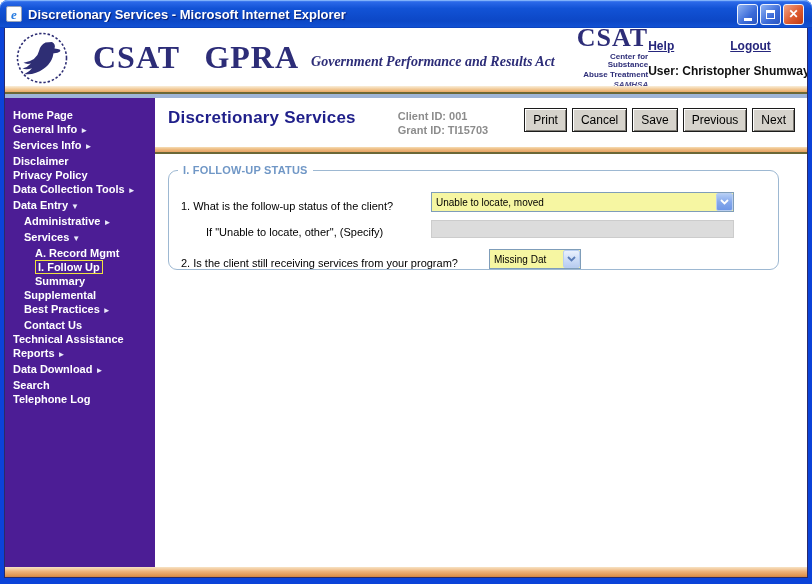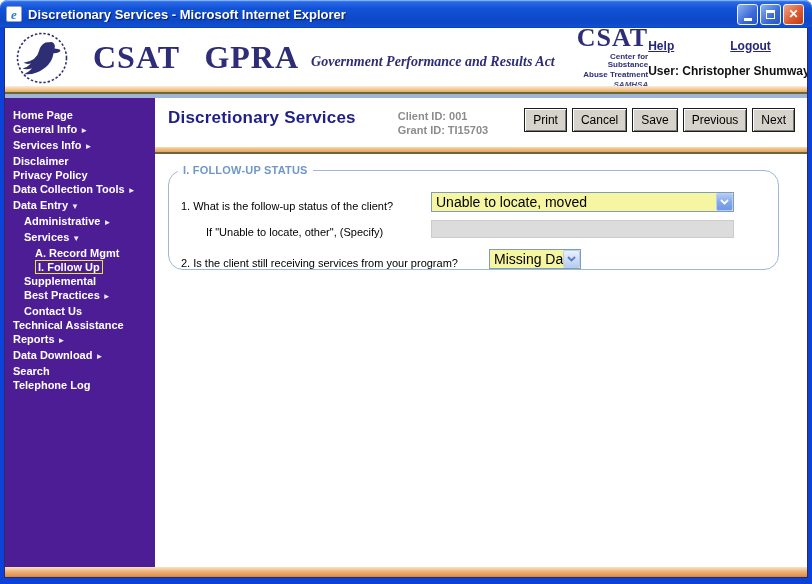--- a/index.html
+++ b/index.html
@@ -97,42 +97,42 @@
     margin-left:5px; height:24px; padding:0 8px;
     background:#d6d3cc; border:1px solid #1c1c1c; font-family:"Liberation Sans", sans-serif;
     font-size:12px; color:#000; cursor:pointer;
     box-shadow:inset 1px 1px 0 #ffffff, inset -1px -1px 0 #7e7b74;
   }
   .main-divider { height:7px; flex:0 0 7px; background:linear-gradient(180deg,#f6ddb5 0%,#eebc82 45%,#e6a263 100%); border-bottom:2px solid #6b6837; }
 
   
   .fieldset {
     margin:16px 28px 0 13px; height:100px; position:relative;
-    border:1px solid #9db8d2; border-radius:15px; background:#fff;
+    border:1px solid #9db8d2; border-radius:9px; background:#fff;
   }
   .legend {
     position:absolute; top:-7px; left:9px; background:#fff; padding:0 5px;
     color:#7097c6; font-weight:bold; font-size:11px; letter-spacing:.2px;
   }
   .q-row { display:flex; align-items:flex-end; padding-left:12px; }
   .q-row.r1 { margin-top:21px; }
   .q-row.r2 { margin-top:8px; }
   .q-row.r3 { margin-top:11px; }
   .q-label { font-size:11px; color:#000; }
   .q-label.w1 { width:250px; }
   .q-label.w2 { width:250px; padding-left:25px; }
   .q-label.w3 { width:308px; }
 
   .xp-select {
     height:20px; border:1px solid #7f9db9; background:#f6f6a2;
     display:flex; align-items:center; cursor:pointer;
   }
   .xp-select.big { width:303px; }
   .xp-select.small { width:92px; }
-  .sel-text { flex:1 1 auto; font-size:14px; color:#000; padding-left:4px; white-space:nowrap; overflow:hidden; }
+  .sel-text { flex:1 1 auto; font-size:10px; color:#000; padding-left:4px; white-space:nowrap; overflow:hidden; }
   .sel-arrow {
     width:17px; height:18px; flex:0 0 17px; margin-right:0px;
     display:flex; align-items:center; justify-content:center;
     border:1px solid #b9cef0; border-radius:2px;
   }
   .sel-arrow.dark  { background:linear-gradient(180deg,#b4cdf5 0%,#86a9ec 50%,#6f97e6 100%); }
   .sel-arrow.light { background:linear-gradient(180deg,#eaf1fd 0%,#cfdef7 50%,#b8ccf0 100%); }
 
   .text-input.disabled {
     width:303px; height:18px; background:#dcdcdc; border:1px solid #cccccc;
@@ -201,20 +201,21 @@
           <div class="side-item lvl0"><span>General Info</span><span class="side-arrow">►</span></div>
           <div class="side-item lvl0"><span>Services Info</span><span class="side-arrow">►</span></div>
           <div class="side-item lvl0"><span>Disclaimer</span></div>
           <div class="side-item lvl0"><span>Privacy Policy</span></div>
           <div class="side-item lvl0"><span>Data Collection Tools</span><span class="side-arrow">►</span></div>
           <div class="side-item lvl0"><span>Data Entry</span><span class="side-arrow">▼</span></div>
           <div class="side-item lvl1"><span>Administrative</span><span class="side-arrow">►</span></div>
           <div class="side-item lvl1"><span>Services</span><span class="side-arrow">▼</span></div>
           <div class="side-item lvl2"><span>A. Record Mgmt</span></div>
           <div class="side-item lvl2"><span class="active-box">I. Follow Up</span></div>
+          <div class="side-item lvl2"><span>Summary</span></div>
           <div class="side-item lvl1"><span>Supplemental</span></div>
           <div class="side-item lvl1"><span>Best Practices</span><span class="side-arrow">►</span></div>
           <div class="side-item lvl1"><span>Contact Us</span></div>
           <div class="side-item lvl0"><span>Technical Assistance</span></div>
           <div class="side-item lvl0"><span>Reports</span><span class="side-arrow">►</span></div>
           <div class="side-item lvl0"><span>Data Download</span><span class="side-arrow">►</span></div>
           <div class="side-item lvl0"><span>Search</span></div>
           <div class="side-item lvl0"><span>Telephone Log</span></div>
         </div>
 

